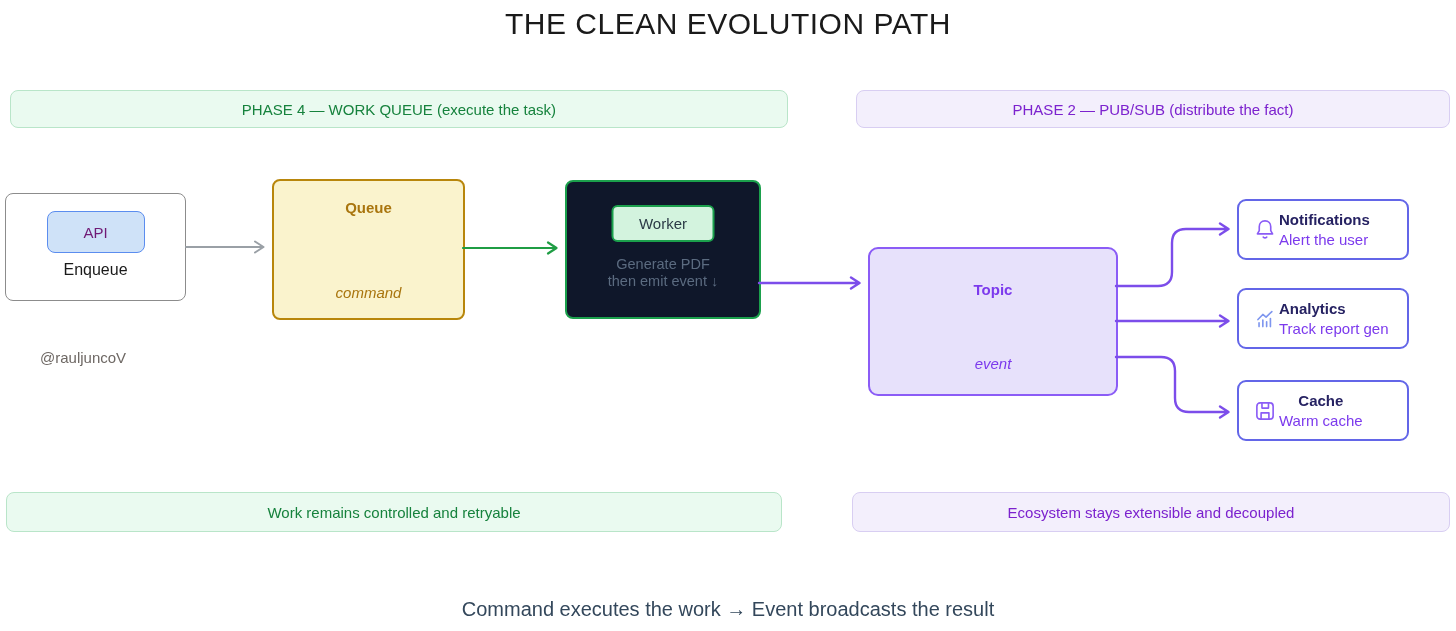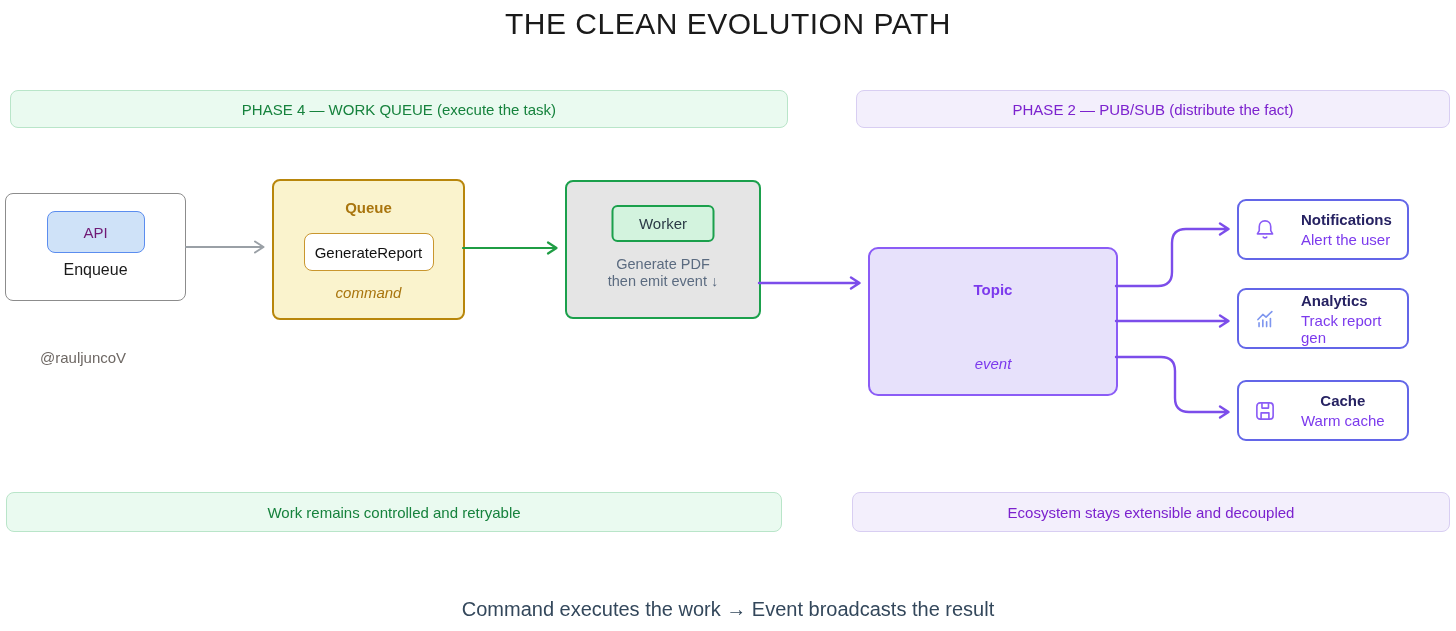--- a/index.html
+++ b/index.html
@@ -30,35 +30,35 @@
     display:flex;align-items:center;justify-content:center;font-size:15px;color:#701a75;}
   #api-sublabel{left:0;right:0;top:67px;text-align:center;font-size:16px;color:#1a1a1a;}
 
   #queue-node{left:272px;top:179px;width:189px;height:137px;background:var(--amber_bg);border:2px solid var(--amber_border);}
   #queue-title{left:0;right:0;top:18px;text-align:center;font-size:15px;font-weight:bold;color:var(--amber_text);}
   #queue-msg{left:50%;transform:translateX(-50%);top:52px;width:128px;height:36px;background:#fff;
     border:1.5px solid var(--amber_inner_border);border-radius:8px;display:flex;align-items:center;justify-content:center;
     font-size:15px;color:#111;}
   #queue-kind{left:0;right:0;top:103px;text-align:center;font-style:italic;font-size:15px;color:var(--amber_text);}
 
-  #worker-node{left:565px;top:180px;width:192px;height:135px;background:#e5e5e5;border:2px solid var(--green_accent);}
+  #worker-node{left:565px;top:180px;width:192px;height:135px;background:#0f172a;border:2px solid var(--green_accent);}
   #worker-chip{left:50%;transform:translateX(-50%);top:23px;width:99px;height:33px;background:var(--green_fill);
     border:2px solid var(--green_accent);border-radius:6px;display:flex;align-items:center;justify-content:center;
     font-size:15px;color:var(--worker_label);}
   #worker-note{left:0;right:0;top:74px;text-align:center;font-size:14.5px;line-height:17px;color:var(--slate_text);}
 
   #topic-node{left:868px;top:247px;width:246px;height:145px;background:var(--topic_bg);border:2px solid var(--purple_accent);border-radius:10px;}
   #topic-title{left:0;right:0;top:24px;text-align:center;font-size:15px;font-weight:bold;color:var(--purple_text);margin-top:8px;}
   #topic-msg{left:50%;transform:translateX(-50%);top:54px;width:177px;height:35px;background:#fff;
     border:1.5px solid var(--topic_inner_border);border-radius:8px;display:flex;align-items:center;justify-content:center;
     font-size:15px;color:#111;}
   #topic-kind{left:0;right:0;top:106px;text-align:center;font-style:italic;font-size:15px;color:var(--purple_text);}
 
   .subscriber{left:1237px;width:172px;height:61px;background:#fff;border:2px solid var(--sub_border);border-radius:9px;
-    display:flex;align-items:center;padding-left:13px;box-sizing:border-box;gap:23px;}
+    display:flex;align-items:center;padding-left:13px;box-sizing:border-box;gap:1px;}
   #sub-notifications{top:199px;}
   #sub-analytics{top:288px;}
   #sub-cache{top:380px;text-align:center;}
   .sub-text{display:flex;flex-direction:column;gap:3px;}
   .sub-title{font-size:15px;font-weight:bold;color:var(--sub_title);}
   .sub-subtitle{font-size:15px;color:var(--purple_text);}
   .sub-icon{width:26px;height:26px;flex:0 0 26px;}
   .sub-icon svg{width:26px;height:26px;display:block;}
   .icon-stroke{fill:none;stroke:var(--icon_purple);stroke-width:1.5;stroke-linecap:round;stroke-linejoin:round;}
   .icon-stroke.blue{stroke:var(--icon_blue);}
@@ -85,21 +85,20 @@
     <span>PHASE 2 — PUB/SUB (distribute the fact)</span>
   </div>
 
   <div class="abs node" id="api-node">
     <div class="abs" id="api-chip">API</div>
     <div class="abs" id="api-sublabel">Enqueue</div>
   </div>
 
   <div class="abs node" id="queue-node">
     <div class="abs" id="queue-title">Queue</div>
-    <div class="abs" id="queue-msg">GenerateReport</div>
     <div class="abs" id="queue-kind">command</div>
   </div>
 
   <div class="abs node" id="worker-node">
     <div class="abs" id="worker-chip">Worker</div>
     <div class="abs" id="worker-note">
       <div>Generate PDF</div>
       <div>then emit event ↓</div>
     </div>
   </div>

